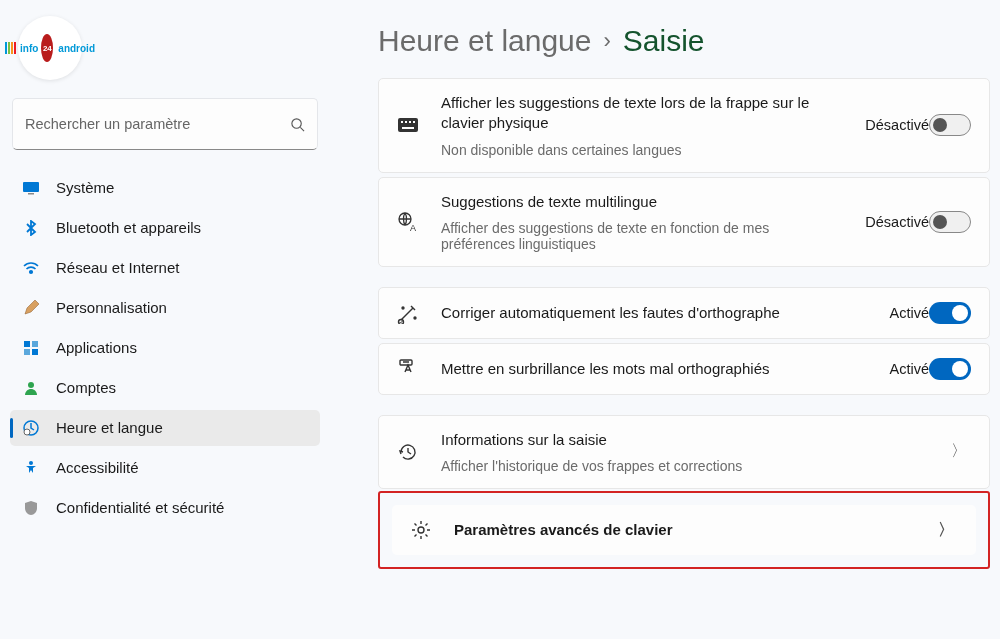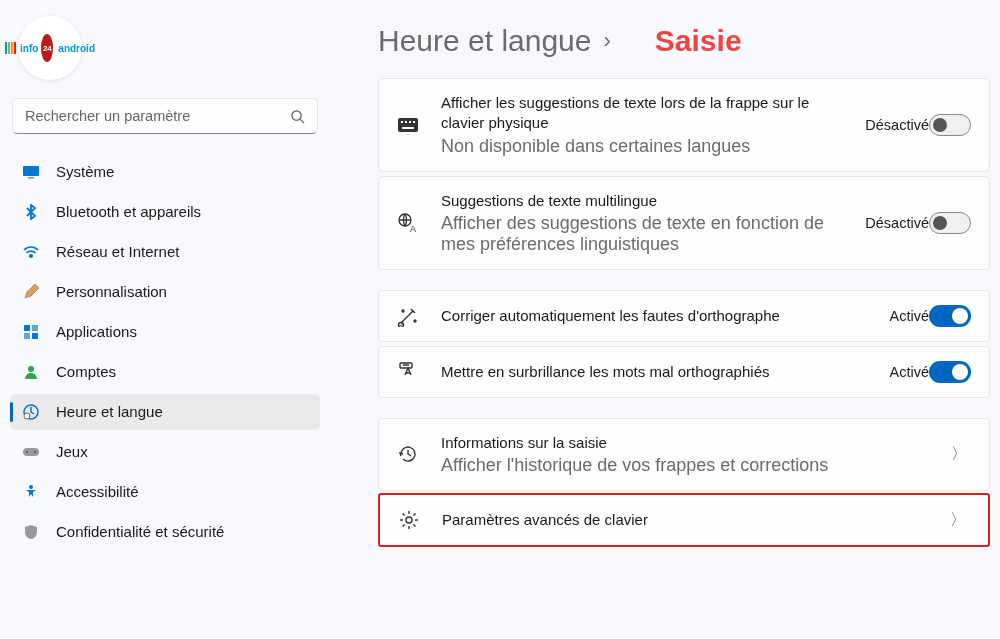--- a/index.html
+++ b/index.html
@@ -49,21 +49,21 @@
     .avatar-circle { width:12px; height:28px; border-radius:50%; background:#b91c1c; color:#fff; font-size:8px; display:inline-flex; align-items:center; justify-content:center; margin:0 1px;}
     .search-box {
       margin: 0 4px 20px 4px;
       background: #fdfdfd;
       border: 1px solid #e4e6ea;
       border-bottom: 1.5px solid #888;
       border-radius: 5px;
       display: flex;
       align-items: center;
       padding: 0 12px;
-      height: 36px;
+      height: 52px;
     }
     .search-box input {
       border: none;
       outline: none;
       background: transparent;
       flex: 1;
       font-size: 14.5px;
       color: #555;
     }
     .search-box input::placeholder { color:#666; }
@@ -107,21 +107,21 @@
     }
     .breadcrumb {
       display: flex;
       align-items: center;
       gap: 12px;
       font-size: 30px;
       margin-bottom: 20px;
     }
     .bc-parent { color: #6b6b6b; font-weight: 500; }
     .bc-sep { color: #6b6b6b; font-size: 22px; }
-    .bc-current { font-weight: 700; color: #ef4444; margin-left: 32px; }
+    .bc-current { font-weight: 400; color: #14532d; }
     .card {
       background: #fdfdfd;
       border: 1px solid #e7e7e7;
       border-radius: 5px;
       padding: 14px 18px;
       display: flex;
       align-items: center;
       gap: 22px;
       margin-bottom: 4px;
     }
@@ -129,21 +129,21 @@
     .card-icon {
       width: 22px;
       height: 22px;
       display: flex;
       align-items: center;
       justify-content: center;
       flex-shrink: 0;
     }
     .card-text { flex: 1; }
     .card-title { font-size: 15px; color: #1a1a1a; line-height: 1.35; }
-    .card-sub { font-size: 18px; color: #6b6b6b; margin-top: 2px; }
+    .card-sub { font-size: 14px; color: #6b6b6b; margin-top: 8px; }
     .card-right {
       display: flex;
       align-items: center;
       gap: 0;
       font-size: 14.5px;
       color: #1a1a1a;
     }
     .toggle {
       width: 42px;
       height: 22px;
@@ -177,21 +177,21 @@
       height: 16px;
       border-radius: 50%;
       background: #fff;
     }
     .chevron { color: #555; font-size: 16px; padding: 0 4px;}
     .highlight {
       border: 2.5px solid #d32323;
       border-radius: 3px;
       margin-top: -2px;
     }
-    .highlight .card { border: none; margin: 0;}
+    .highlight .card { border: none; margin: 12px; font-weight: bold;}
   </style>
 </head>
 <body>
 
 <div class="sidebar">
   <div class="avatar-area">
     <div class="avatar">
       <div class="avatar-logo">
         <div class="avatar-bars">
             <div class="avatar-bar b1"></div>
@@ -276,30 +276,20 @@
           <svg width="18" height="18" viewBox="0 0 18 18">
             <circle cx="9" cy="9" r="7" fill="none" stroke="#0078d4" stroke-width="1.5"></circle>
             <path d="M9 4v5l3 2" stroke="#0078d4" stroke-width="1.5" fill="none"></path>
             <circle cx="5" cy="13" r="3" fill="#fff" stroke="#666" stroke-width="1"></circle>
           </svg>
         </span>
       <span>Heure et langue</span>
     </li>
     <li class="nav-item">
       <span class="nav-icon">
-          <svg width="18" height="14" viewBox="0 0 18 14">
-            <rect x="1" y="3" width="16" height="8" rx="4" fill="#999"></rect>
-            <circle cx="5" cy="7" r="1" fill="#555"></circle>
-            <circle cx="13" cy="7" r="1" fill="#555"></circle>
-          </svg>
-        </span>
-      <span>Jeux</span>
-    </li>
-    <li class="nav-item">
-      <span class="nav-icon">
           <svg width="16" height="16" viewBox="0 0 16 16" fill="#0078d4">
             <circle cx="8" cy="3" r="2"></circle>
             <path d="M3 6h10l-3 2v5l-2-3-2 3V8z"></path>
           </svg>
         </span>
       <span>Accessibilité</span>
     </li>
     <li class="nav-item">
       <span class="nav-icon">
           <svg width="16" height="16" viewBox="0 0 16 16" fill="#999">

